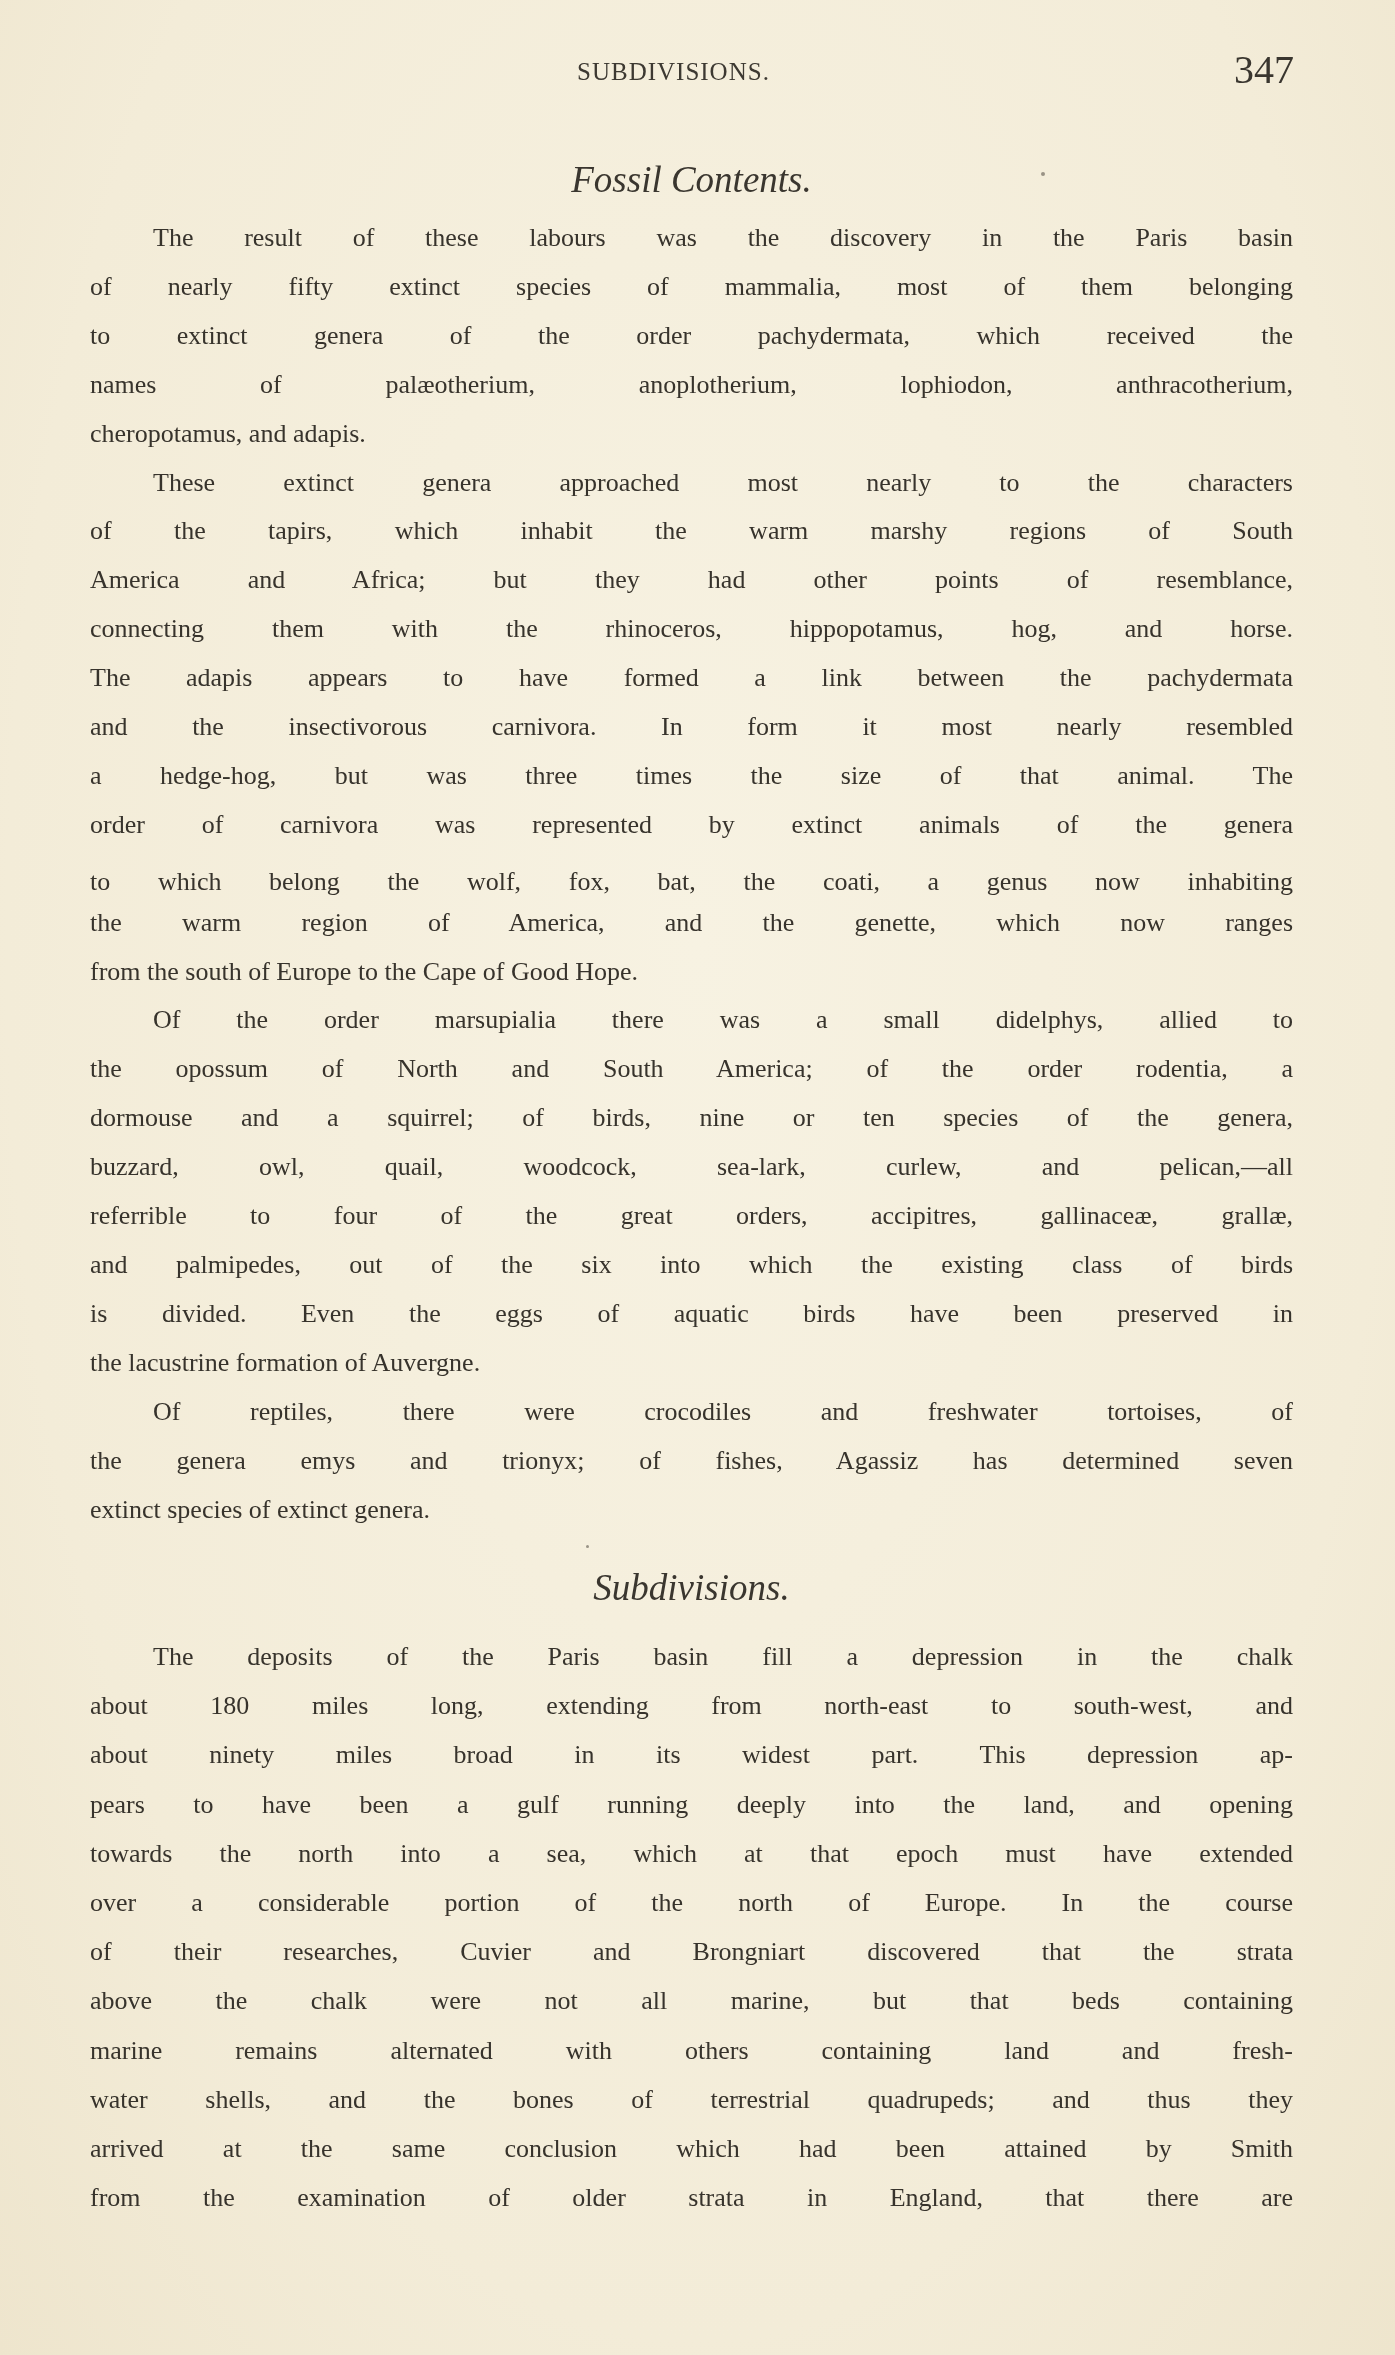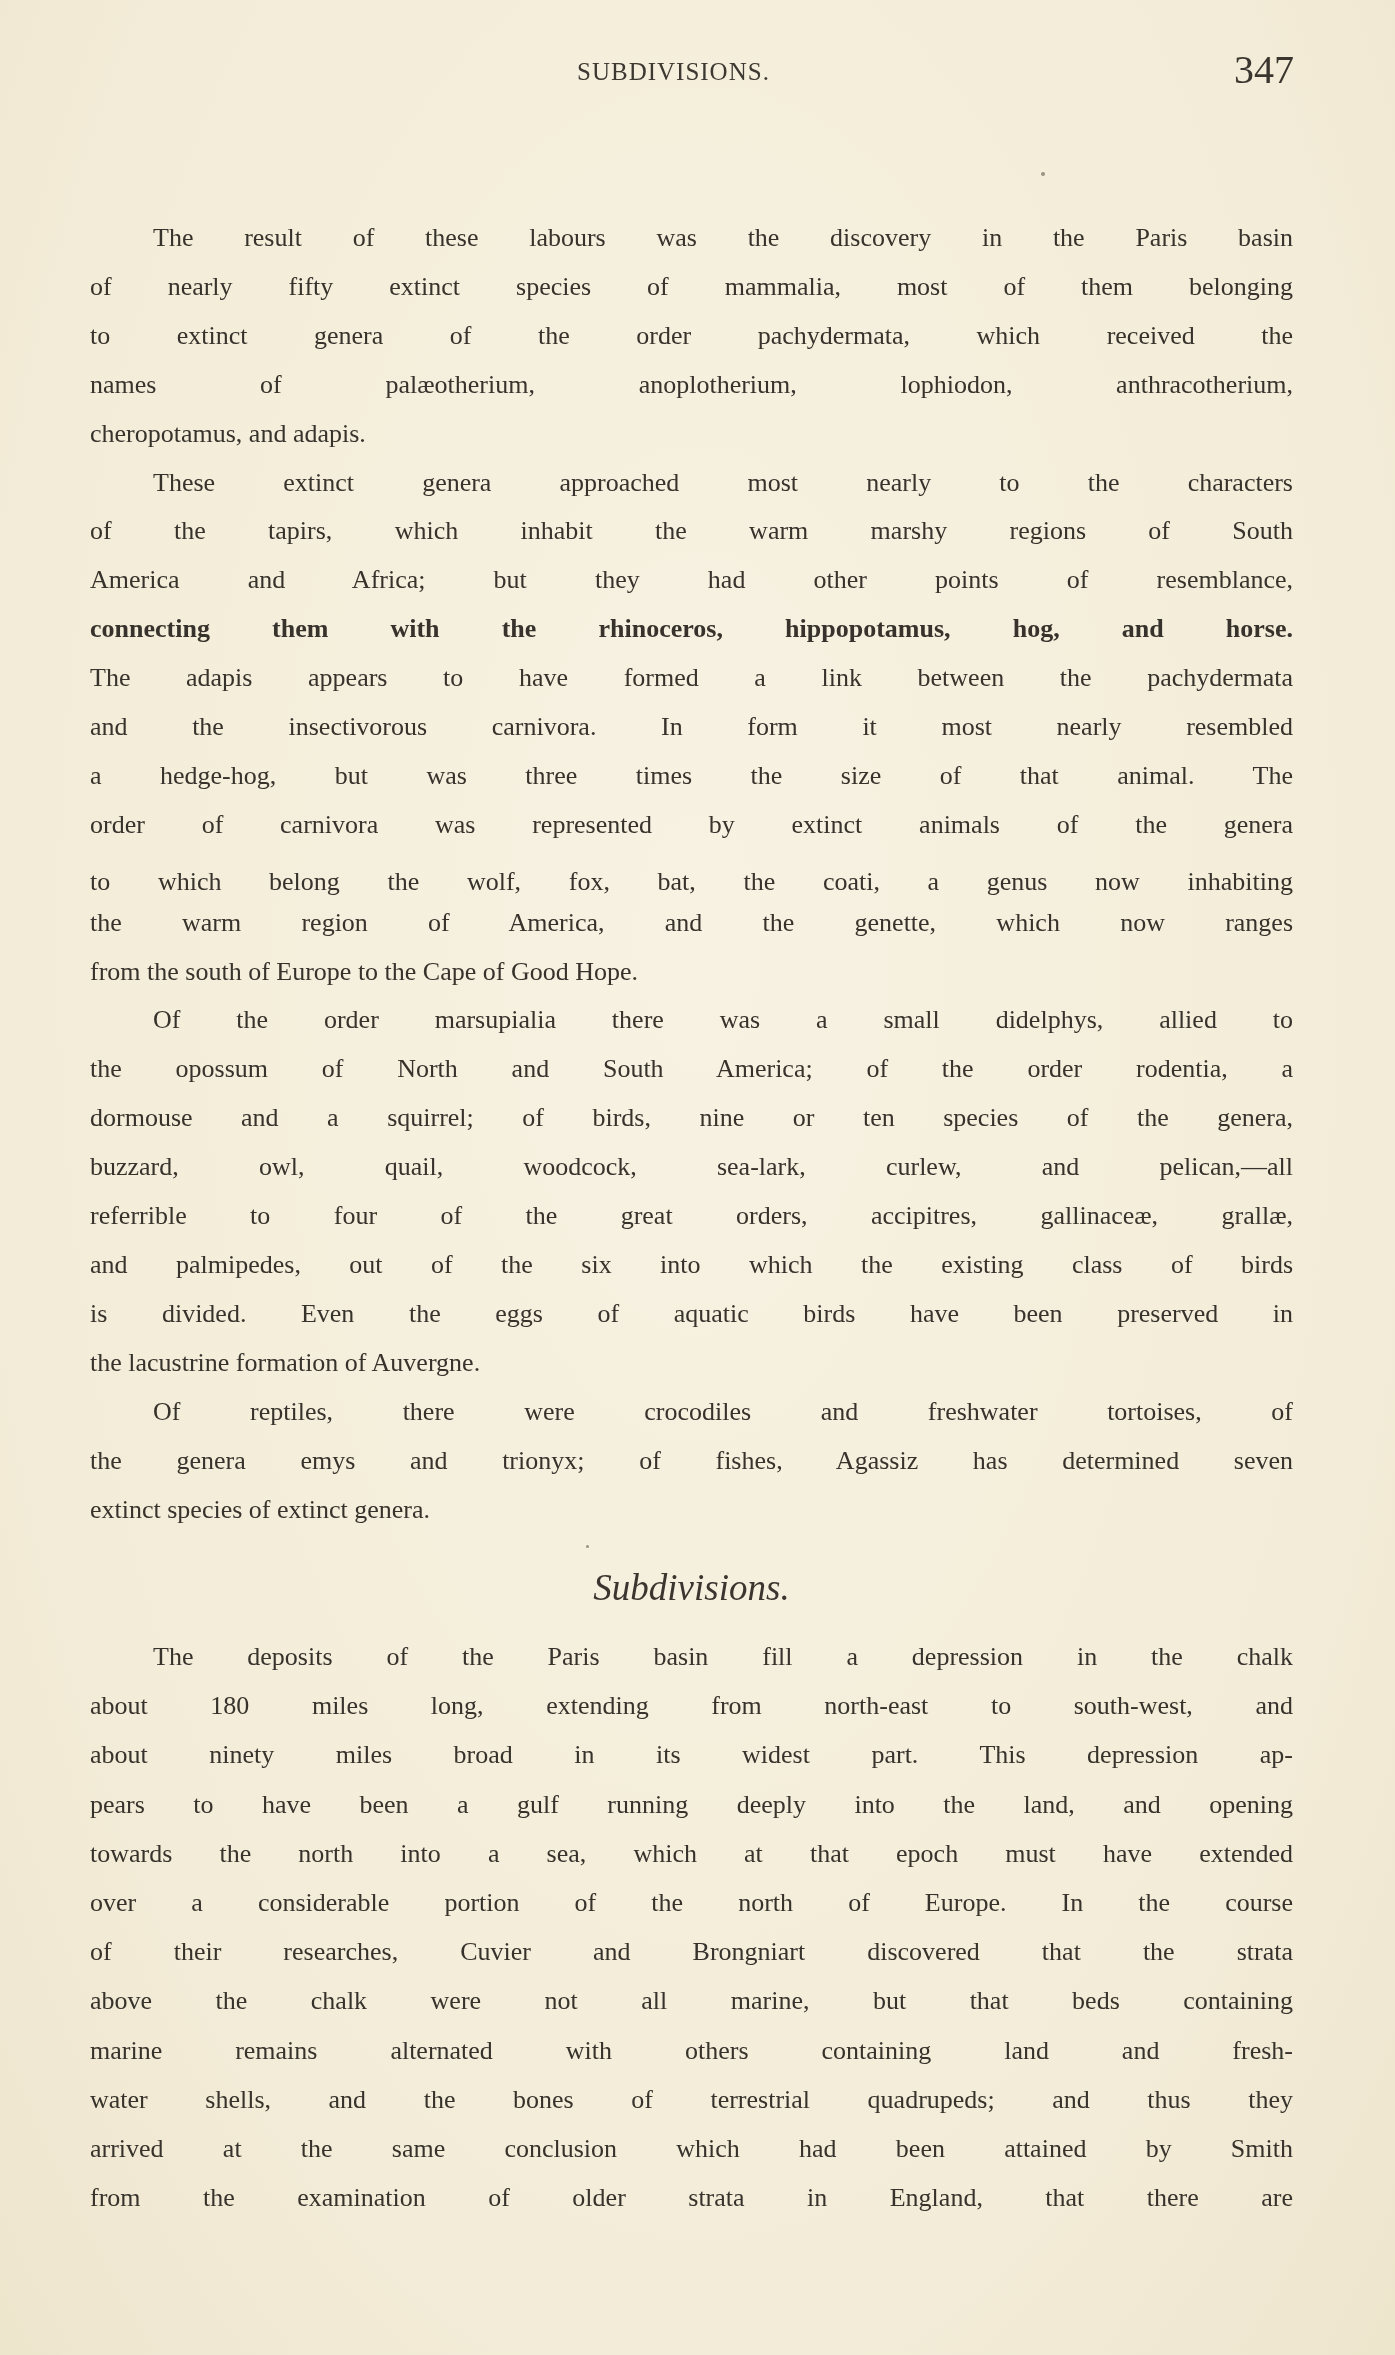--- a/index.html
+++ b/index.html
@@ -37,34 +37,35 @@
   .speck { position: absolute; width: 4px; height: 4px; border-radius: 50%; background: #5b554b; opacity: .6; }
 </style>
 </head>
 <body>
 
 <div class="page">
 
   <div class="running-head">SUBDIVISIONS.</div>
   <div class="page-number">347</div>
 
+  <div class="section-heading" style="top:158px;">Fossil Contents.</div>
 
   <div>
     <div class="line justify indent" style="top:218px;">The result of these labours was the discovery in the Paris basin</div>
     <div class="line justify" style="top:267px;">of nearly fifty extinct species of mammalia, most of them belonging</div>
     <div class="line justify" style="top:316px;">to extinct genera of the order pachydermata, which received the</div>
     <div class="line justify" style="top:365px;">names of palæotherium, anoplotherium, lophiodon, anthracotherium,</div>
     <div class="line last" style="top:414px;">cheropotamus, and adapis.</div>
   </div>
 
   <div>
     <div class="line justify indent" style="top:463px;">These extinct genera approached most nearly to the characters</div>
     <div class="line justify" style="top:511px;">of the tapirs, which inhabit the warm marshy regions of South</div>
     <div class="line justify" style="top:560px;">America and Africa; but they had other points of resemblance,</div>
-    <div class="line justify" style="top:609px;font-weight:bold;">connecting them with the rhinoceros, hippopotamus, hog, and horse.</div>
+    <div class="line justify" style="top:609px;">connecting them with the rhinoceros, hippopotamus, hog, and horse.</div>
     <div class="line justify" style="top:658px;">The adapis appears to have formed a link between the pachydermata</div>
     <div class="line justify" style="top:707px;">and the insectivorous carnivora.  In form it most nearly resembled</div>
     <div class="line justify" style="top:756px;">a hedge-hog, but was three times the size of that animal.  The</div>
     <div class="line justify" style="top:805px;">order of carnivora was represented by extinct animals of the genera</div>
     <div class="line justify" style="top:862px;">to which belong the wolf, fox, bat, the coati, a genus now inhabiting</div>
     <div class="line justify" style="top:903px;">the warm region of America, and the genette, which now ranges</div>
     <div class="line last" style="top:952px;">from the south of Europe to the Cape of Good Hope.</div>
   </div>
 
   <div>

